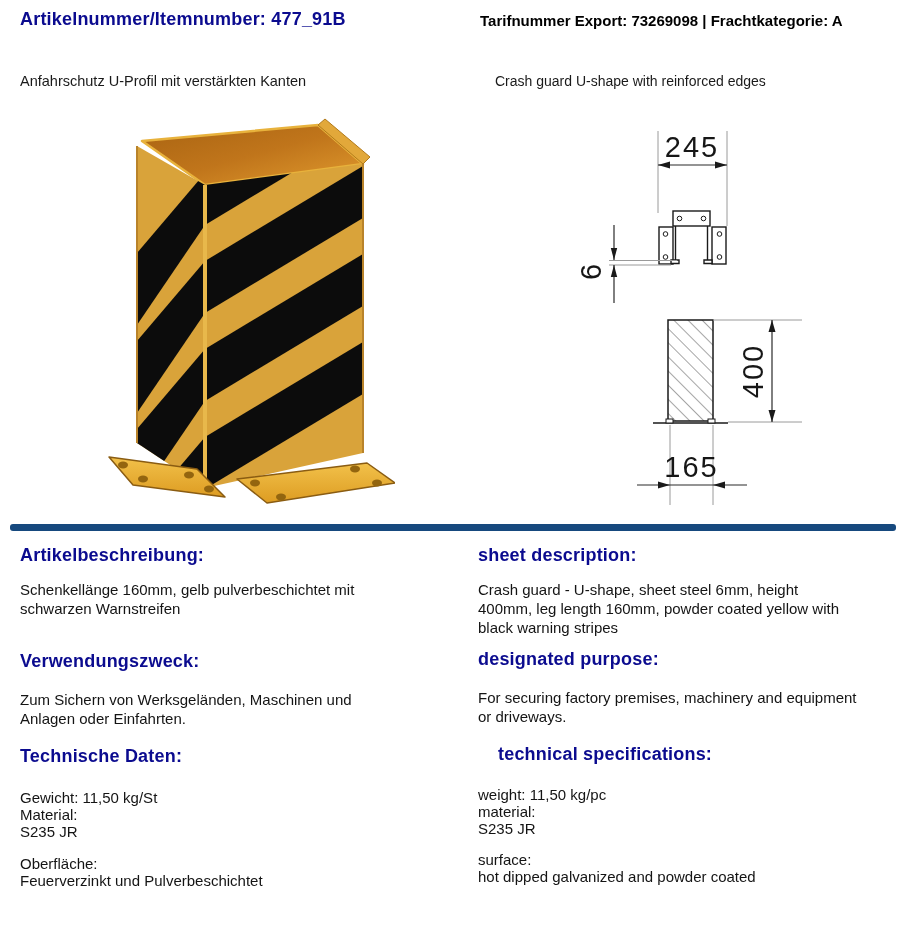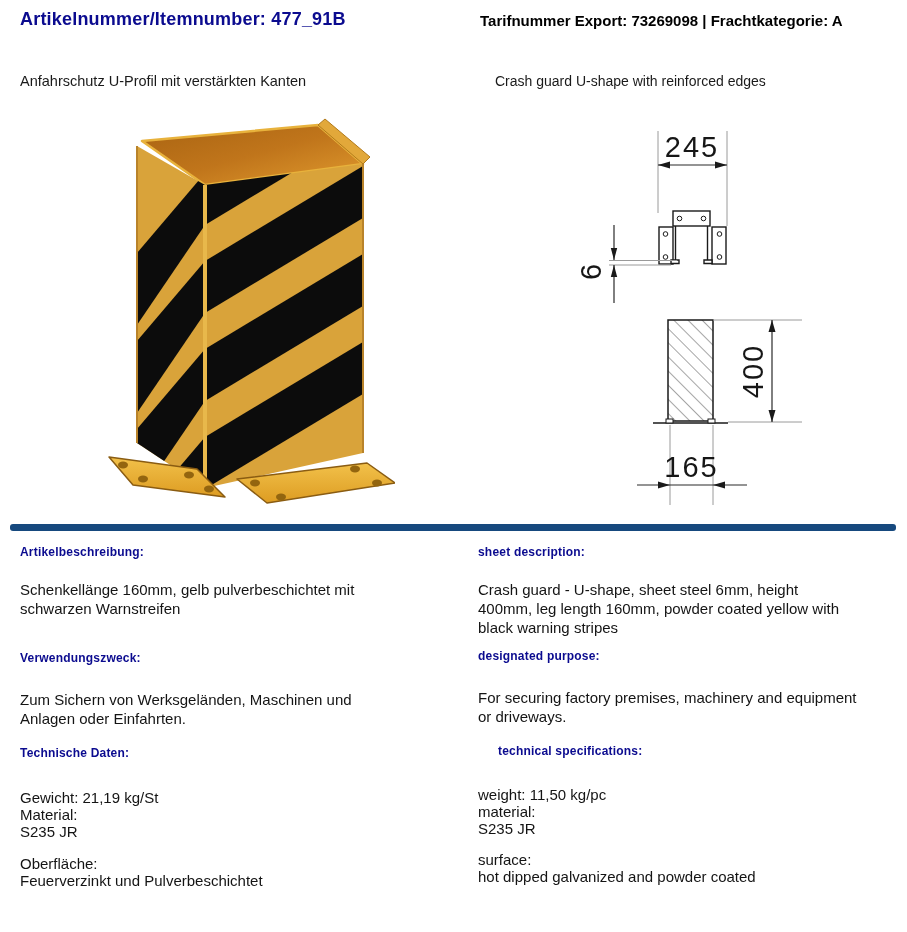--- a/index.html
+++ b/index.html
@@ -22,21 +22,21 @@
     left:480px;top:12px;
     font-size:15px;font-weight:bold;color:#000;
   }
   .subtitle-de{left:20px;top:73px;font-size:14.5px;}
   .subtitle-en{left:459px;top:73px;font-size:14px;margin-left:36px;}
   .divider{
     left:10px;top:524px;width:886px;height:7px;
     background:#16497e;border-radius:3px;
   }
   .col-heading{
-    font-size:12px;font-weight:bold;color:#0b0b8f;
+    font-size:18px;font-weight:bold;color:#0b0b8f;
     letter-spacing:0.2px;
   }
   .body-text{font-size:15px;line-height:19px;color:#141414;}
   .tech-line{font-size:15px;line-height:17.5px;color:#141414;}
   svg text{font-family:"Liberation Sans", sans-serif;}
   .dim-num{
     font-size:29px;fill:#161616;letter-spacing:2px;
   }
 </style>
 </head>
@@ -181,21 +181,21 @@
     <div>schwarzen Warnstreifen</div>
   </div>
 
   <div class="abs col-heading" style="left:20px;top:651px;">Verwendungszweck:</div>
   <div class="abs body-text" style="left:20px;top:690px;width:450px;">
     <div>Zum Sichern von Werksgeländen, Maschinen und</div>
     <div>Anlagen oder Einfahrten.</div>
   </div>
 
   <div class="abs col-heading" style="left:20px;top:746px;">Technische Daten:</div>
-  <div class="abs tech-line" style="left:20px;top:789px;">Gewicht: 21,19 kg/St</div>
+  <div class="abs tech-line" style="left:20px;top:789px;">Gewicht: 11,50 kg/St</div>
   <div class="abs tech-line" style="left:20px;top:806px;">Material:</div>
   <div class="abs tech-line" style="left:20px;top:823px;">S235 JR</div>
   <div class="abs tech-line" style="left:20px;top:855px;">Oberfläche:</div>
   <div class="abs tech-line" style="left:20px;top:872px;">Feuerverzinkt und Pulverbeschichtet</div>
 
   <div class="abs col-heading" style="left:478px;top:545px;">sheet description:</div>
   <div class="abs body-text" style="left:478px;top:580px;width:420px;">
     <div>Crash guard - U-shape, sheet steel 6mm, height</div>
     <div>400mm, leg length 160mm, powder coated yellow with</div>
     <div>black warning stripes</div>

